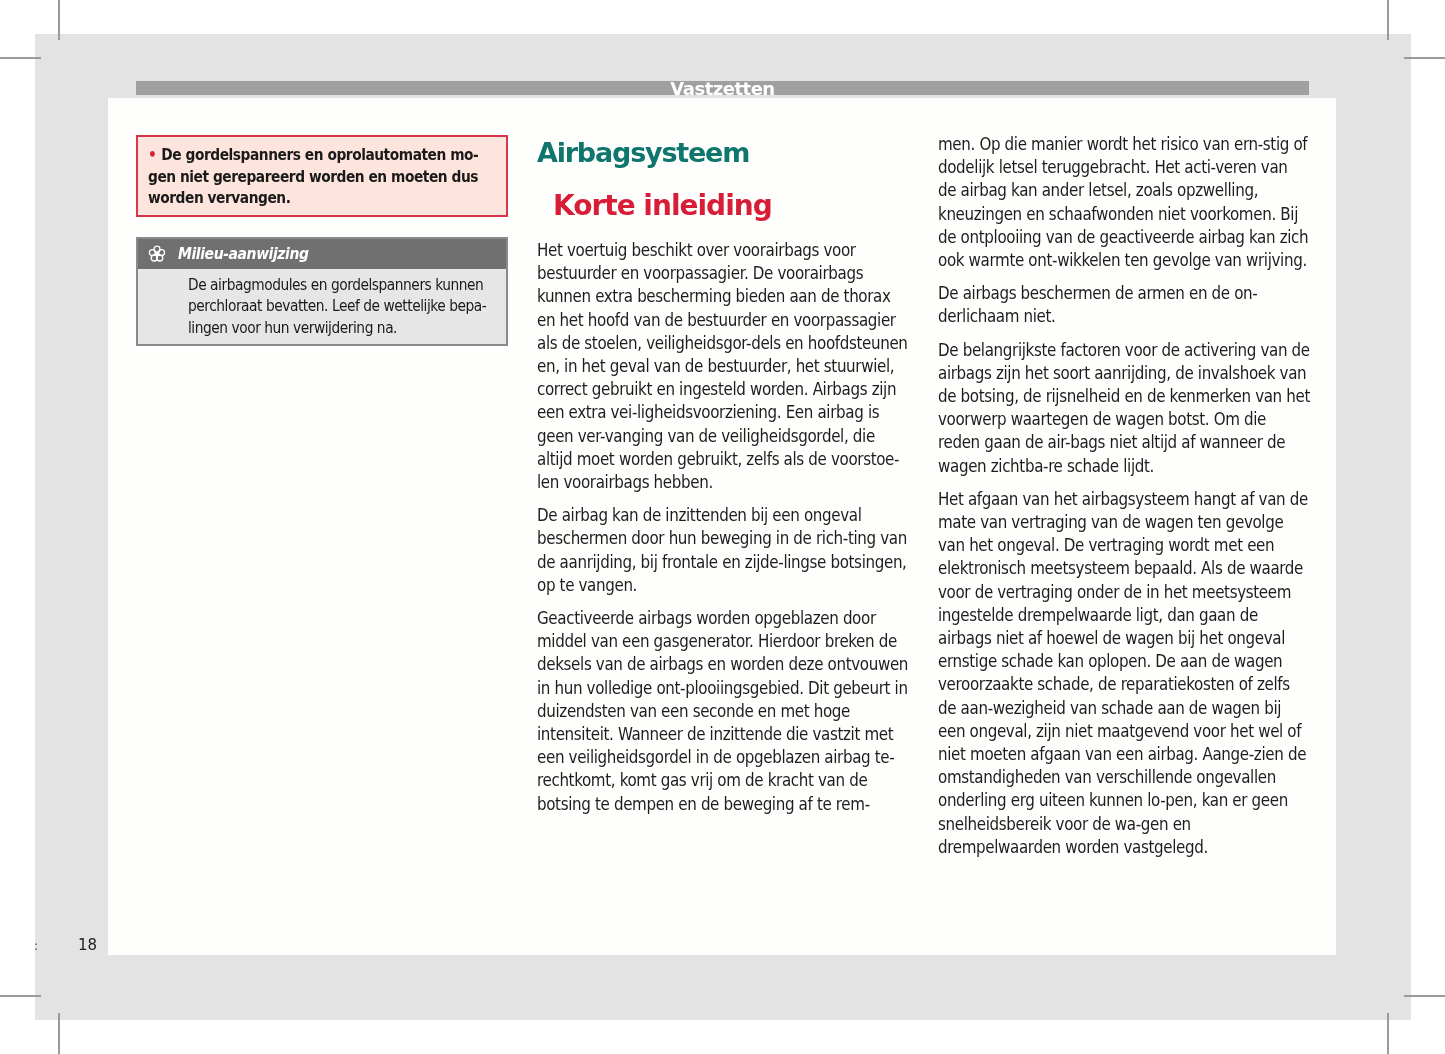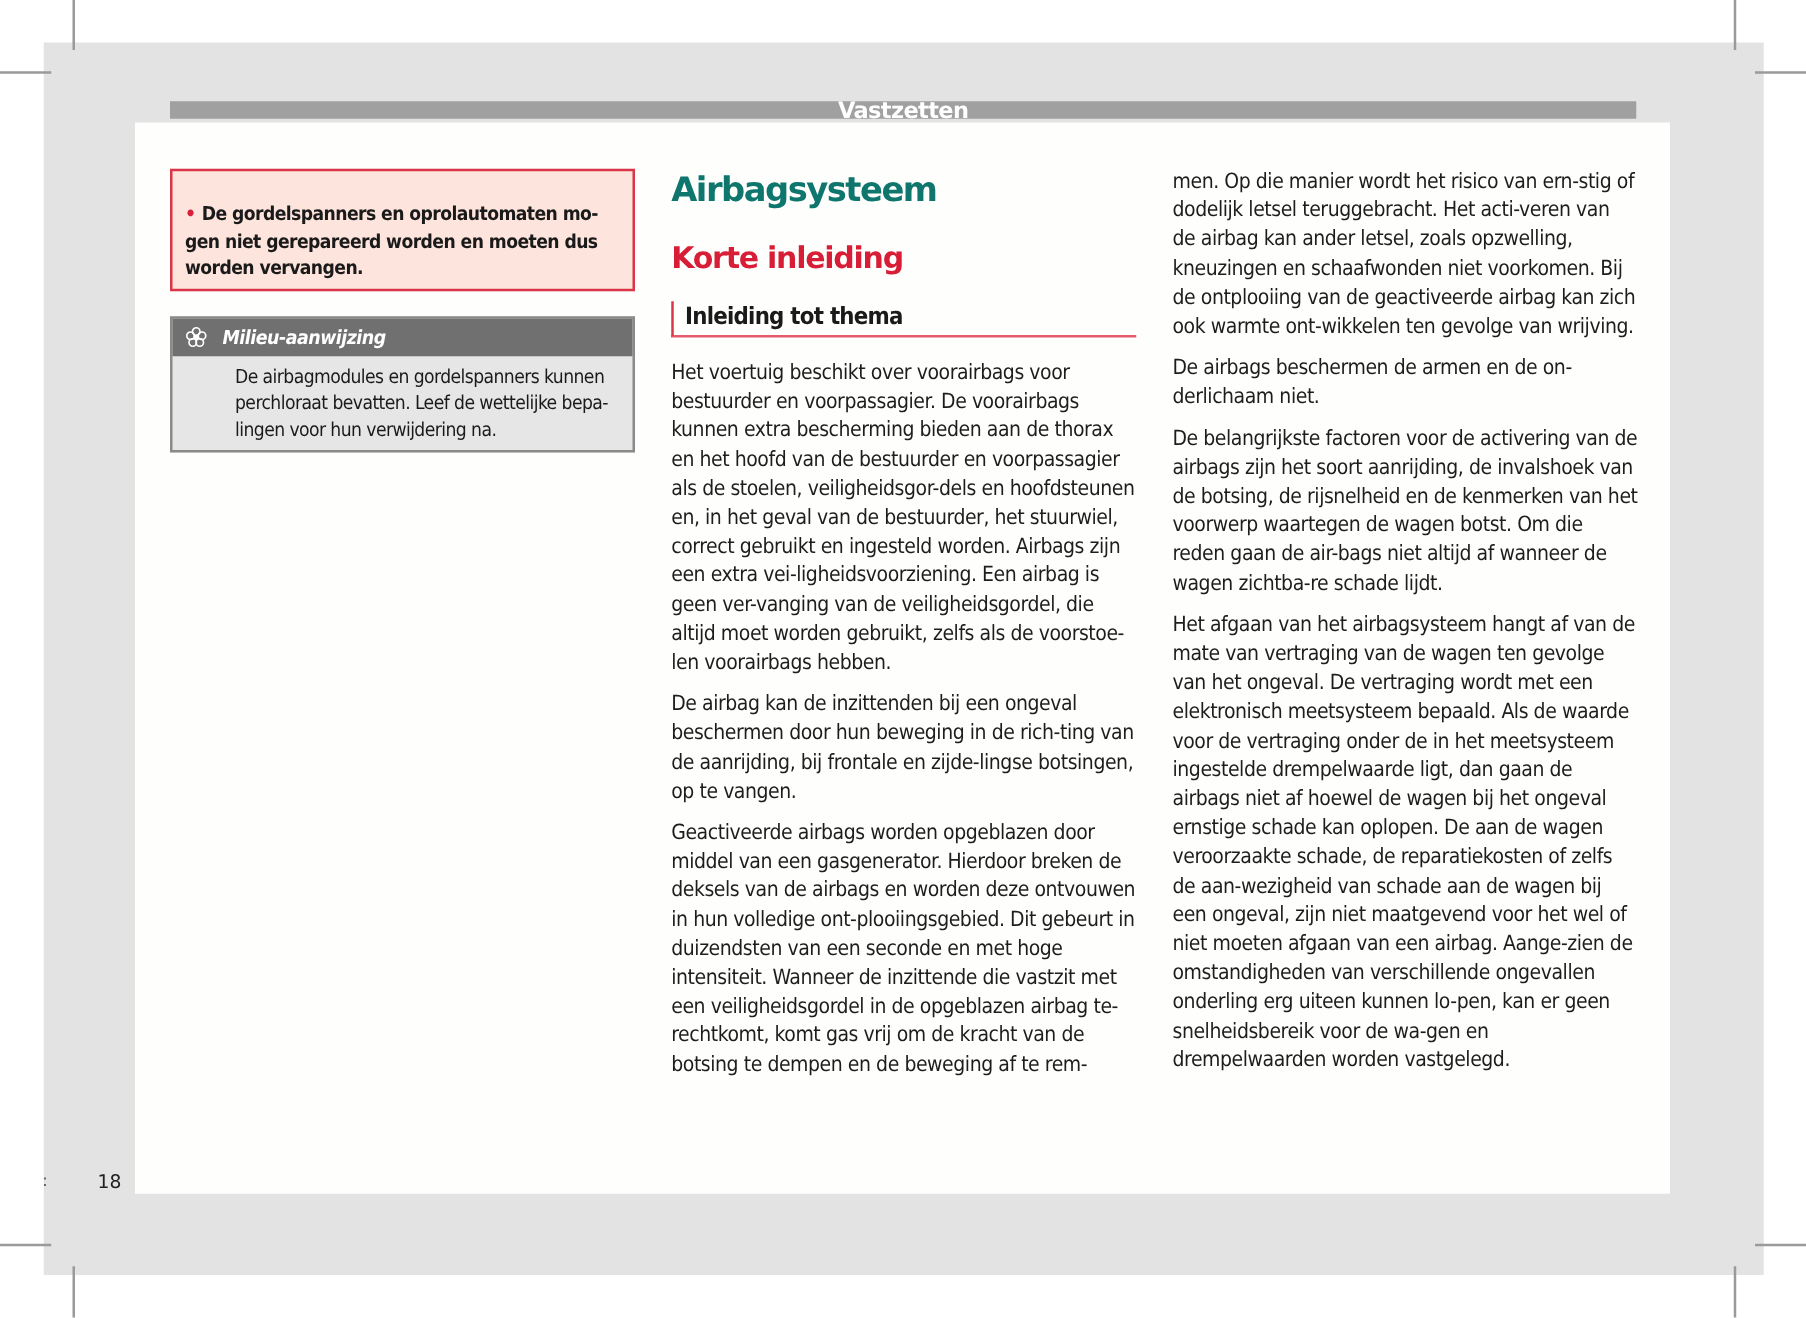--- a/index.html
+++ b/index.html
@@ -25,21 +25,21 @@
     display: flex; align-items: center; justify-content: center;
     letter-spacing: -0.5px;
   }
   .col { position: absolute; top: 130px; }
   .col-left { left: 136px; width: 372px; }
   .col-mid { left: 537px; width: 372px; }
   .col-right { left: 938px; width: 372px; top: 133px; }
 
   .warning-box {
     background: #fde4dc; border: 2px solid #d9364a;
-    padding: 24px 10px 5px 10px; margin-top: 5px;
+    padding: 8px 10px 5px 10px; margin-top: 5px;
     font-weight: bold; font-size: 15.3px; line-height: 21.5px; letter-spacing: -0.45px;
   }
   .bullet { color: #d9203a; margin-right: 5px; }
 
   .env-box { margin-top: 20px; border: 2px solid #8a8a8a; background: #e6e6e6; }
   .env-head {
     background: #707070; color: #ffffff; font-weight: bold; font-size: 15.5px;
     height: 30px; display: flex; align-items: center; padding-left: 10px;
     letter-spacing: -0.4px;
     font-style: italic;
@@ -49,21 +49,21 @@
     padding: 6px 10px 5px 10px; font-weight: normal;
     font-size: 15.3px; line-height: 21.5px; letter-spacing: -0.45px; margin-left: 40px;
   }
 
   .h1 {
     color: #0f766e; font-family: "DejaVu Sans", sans-serif; font-weight: bold;
     font-size: 27px; letter-spacing: -1.2px; margin: 4px 0 0 0; line-height: 38px;
   }
   .h2 {
     color: #d81d37; font-family: "DejaVu Sans", sans-serif; font-weight: bold;
-    font-size: 24px; letter-spacing: -1px; margin: 17px 0 0 0; line-height: 34px;
+    font-size: 28px; letter-spacing: -1px; margin: 17px 0 0 16px; line-height: 34px;
   }
   .h3 {
     margin-top: 18px; border-left: 2px solid #d9364a; border-bottom: 2px solid #e35b6c;
     padding: 0 0 3px 9px; font-weight: bold; font-size: 19px; letter-spacing: -0.6px;
     line-height: 24px;
   }
   .para {
     font-size: 16.8px; line-height: 23.2px; letter-spacing: -0.35px; margin: 0 0 10px 0;
     color: #1d1d1d;
   }
@@ -117,21 +117,20 @@
       </span>
       <span>Milieu-aanwijzing</span>
     </div>
     <div class="env-body">De airbagmodules en gordelspanners kunnen perchloraat bevatten. Leef de wettelijke bepa-lingen voor hun verwijdering na.</div>
   </div>
 </div>
 
 <div class="col col-mid">
   <div class="h1">Airbagsysteem</div>
   <div class="h2">Korte inleiding</div>
-  <div class="h3">Inleiding tot thema</div>
   <p class="para">Het voertuig beschikt over voorairbags voor bestuurder en voorpassagier. De voorairbags kunnen extra bescherming bieden aan de thorax en het hoofd van de bestuurder en voorpassagier als de stoelen, veiligheidsgor-dels en hoofdsteunen en, in het geval van de bestuurder, het stuurwiel, correct gebruikt en ingesteld worden. Airbags zijn een extra vei-ligheidsvoorziening. Een airbag is geen ver-vanging van de veiligheidsgordel, die altijd moet worden gebruikt, zelfs als de voorstoe-len voorairbags hebben.</p>
   <p class="para">De airbag kan de inzittenden bij een ongeval beschermen door hun beweging in de rich-ting van de aanrijding, bij frontale en zijde-lingse botsingen, op te vangen.</p>
   <p class="para">Geactiveerde airbags worden opgeblazen door middel van een gasgenerator. Hierdoor breken de deksels van de airbags en worden deze ontvouwen in hun volledige ont-plooiingsgebied. Dit gebeurt in duizendsten van een seconde en met hoge intensiteit. Wanneer de inzittende die vastzit met een veiligheidsgordel in de opgeblazen airbag te-rechtkomt, komt gas vrij om de kracht van de botsing te dempen en de beweging af te rem-</p>
 </div>
 
 <div class="col col-right">
   <p class="para">men. Op die manier wordt het risico van ern-stig of dodelijk letsel teruggebracht. Het acti-veren van de airbag kan ander letsel, zoals opzwelling, kneuzingen en schaafwonden niet voorkomen. Bij de ontplooiing van de geactiveerde airbag kan zich ook warmte ont-wikkelen ten gevolge van wrijving.</p>
   <p class="para">De airbags beschermen de armen en de on-derlichaam niet.</p>
   <p class="para">De belangrijkste factoren voor de activering van de airbags zijn het soort aanrijding, de invalshoek van de botsing, de rijsnelheid en de kenmerken van het voorwerp waartegen de wagen botst. Om die reden gaan de air-bags niet altijd af wanneer de wagen zichtba-re schade lijdt.</p>
   <p class="para">Het afgaan van het airbagsysteem hangt af van de mate van vertraging van de wagen ten gevolge van het ongeval. De vertraging wordt met een elektronisch meetsysteem bepaald. Als de waarde voor de vertraging onder de in het meetsysteem ingestelde drempelwaarde ligt, dan gaan de airbags niet af hoewel de wagen bij het ongeval ernstige schade kan oplopen. De aan de wagen veroorzaakte schade, de reparatiekosten of zelfs de aan-wezigheid van schade aan de wagen bij een ongeval, zijn niet maatgevend voor het wel of niet moeten afgaan van een airbag. Aange-zien de omstandigheden van verschillende ongevallen onderling erg uiteen kunnen lo-pen, kan er geen snelheidsbereik voor de wa-gen en drempelwaarden worden vastgelegd.</p>

